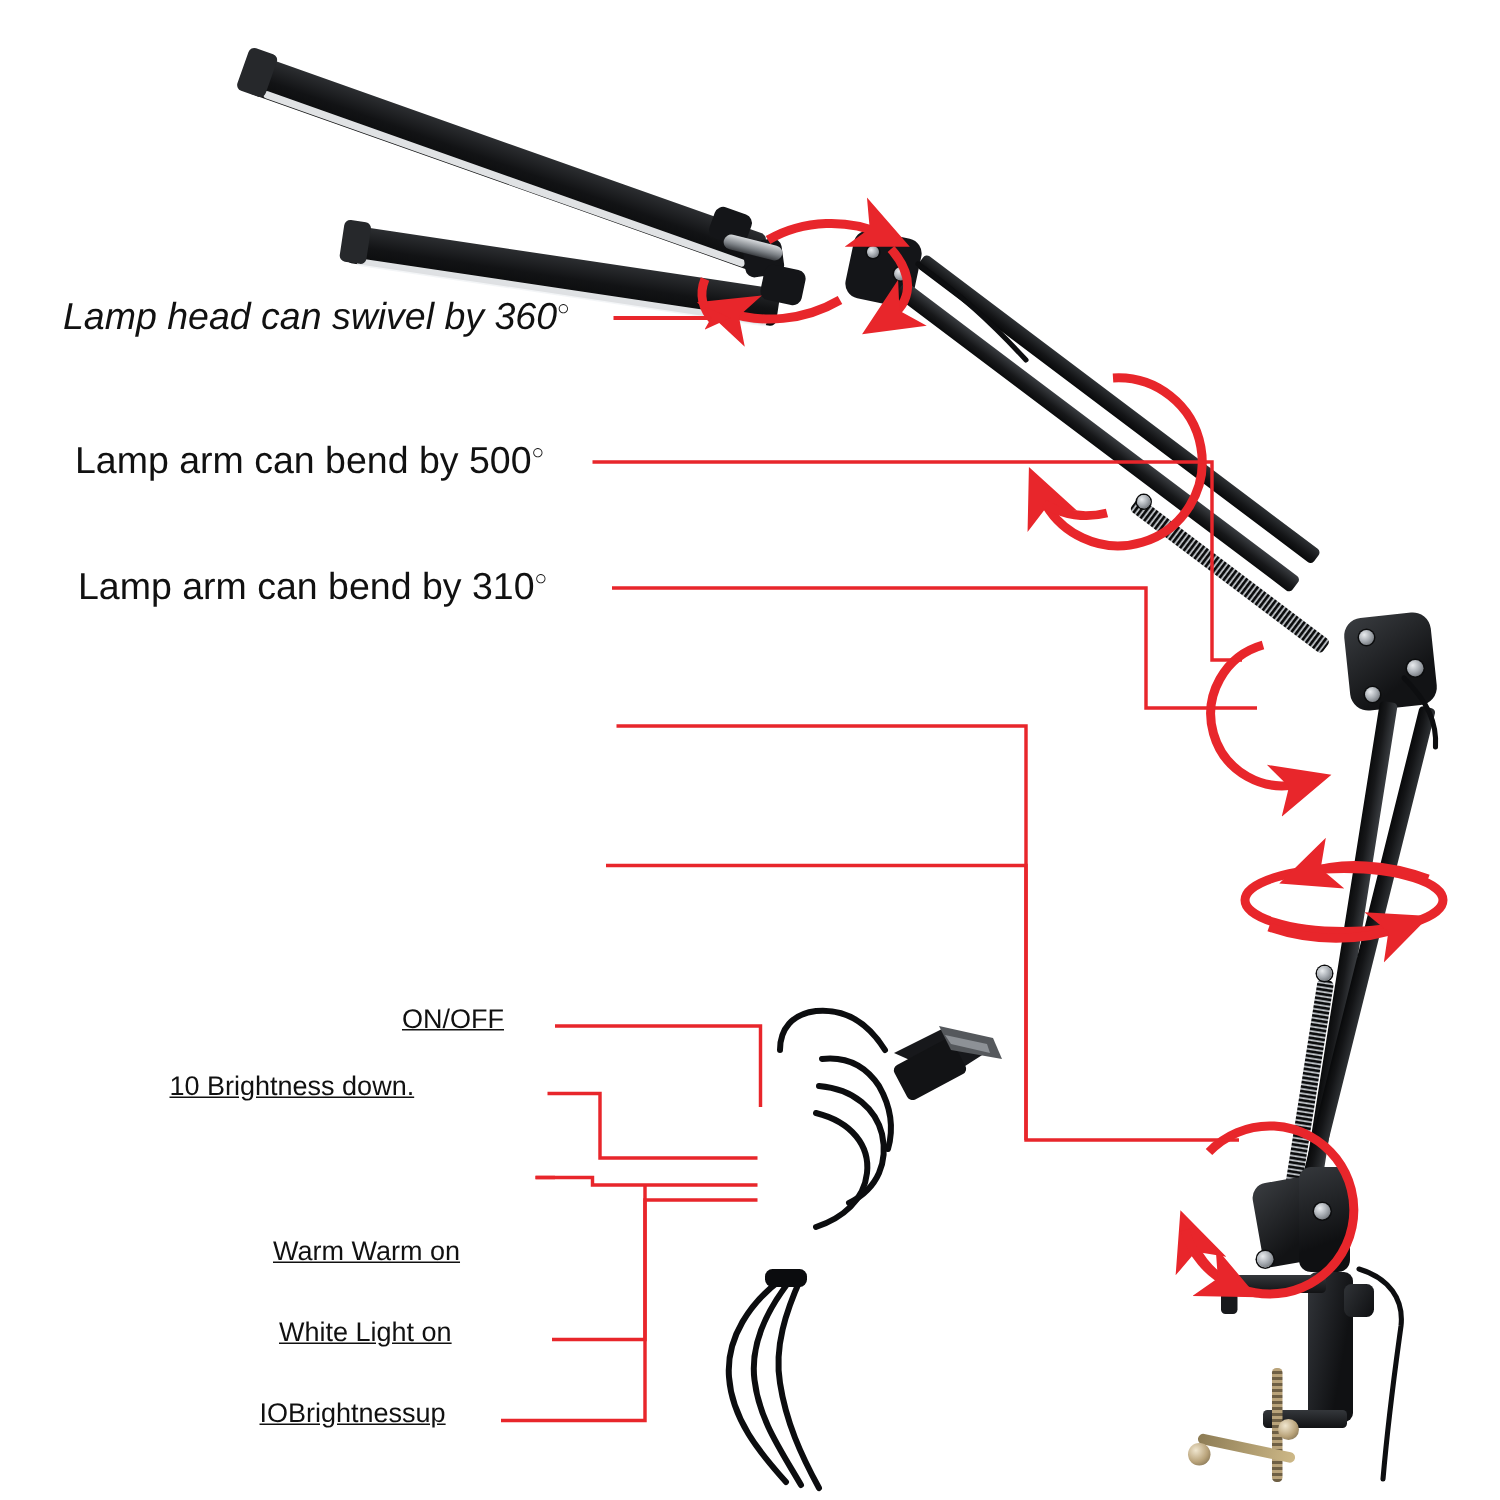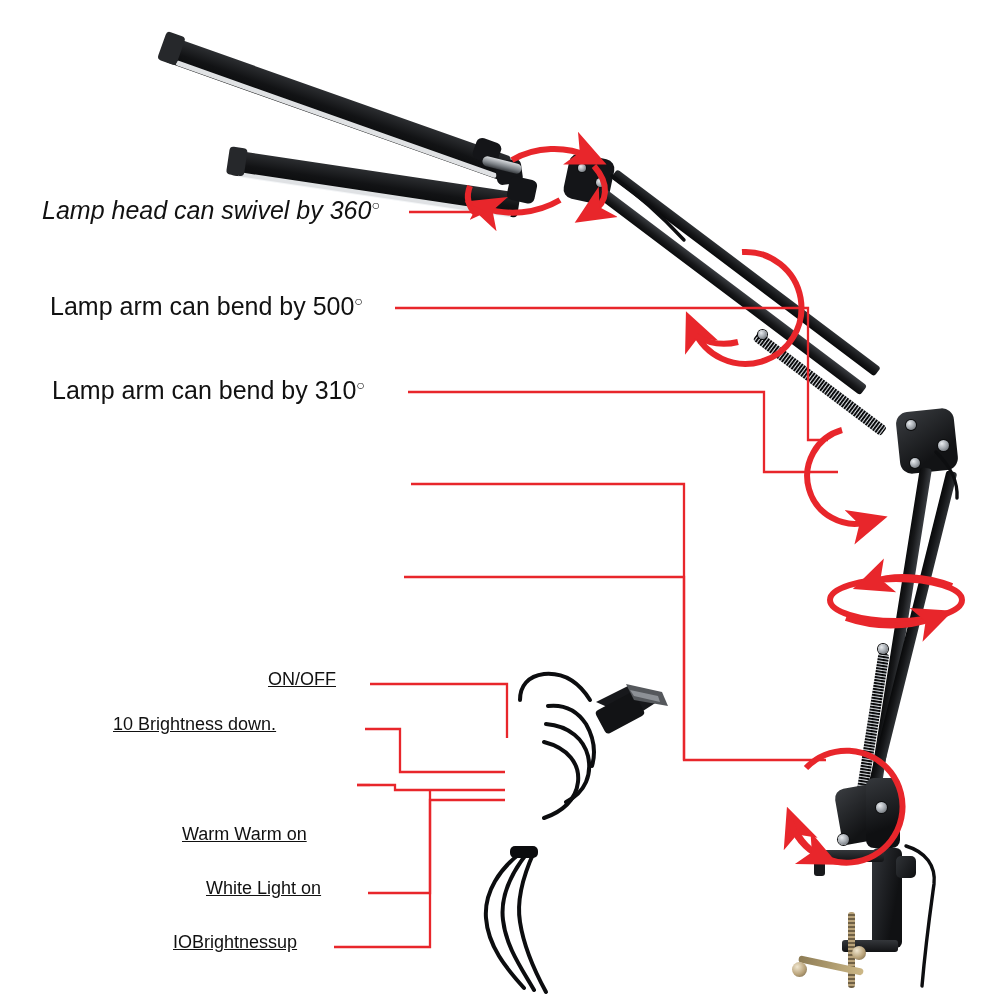--- a/index.html
+++ b/index.html
@@ -211,17 +211,17 @@
 
 
 
   <div class="lbl lbl-ctrl" style="left:268px;top:670px;"><span>ON/OFF</span></div>
 
   <div class="lbl lbl-ctrl" style="left:113px;top:715px;"><span>10 Brightness down.</span></div>
 
 
   <div class="lbl lbl-ctrl" style="left:182px;top:825px;"><span>Warm Warm on</span></div>
 
-  <div class="lbl lbl-ctrl" style="left:186px;top:879px;margin-left:20px;"><span>White Light on</span></div>
+  <div class="lbl lbl-ctrl" style="left:186px;top:879px;"><span>White Light on</span></div>
 
   <div class="lbl lbl-ctrl" style="left:173px;top:933px;"><span>IOBrightnessup</span></div>
 
 </div>
 
 </body></html>

